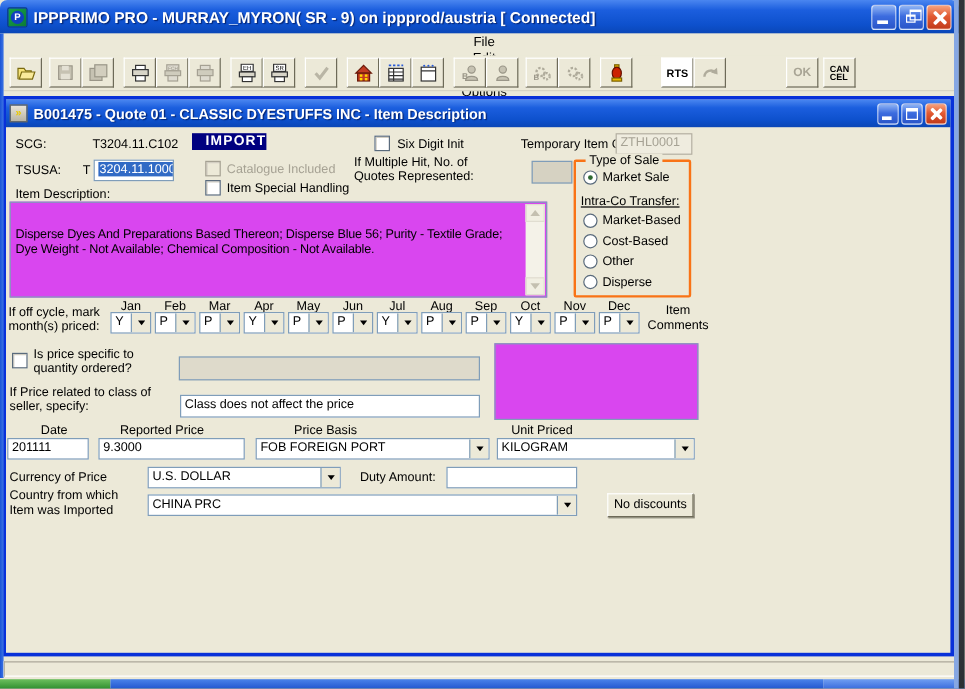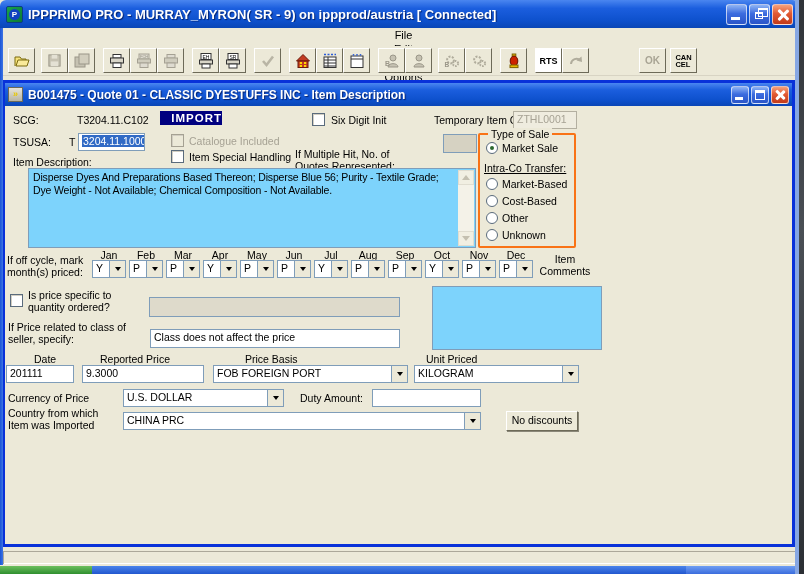--- a/index.html
+++ b/index.html
@@ -26,21 +26,21 @@
   .glyph-x::before,.glyph-x::after{content:"";position:absolute;left:9px;top:3px;width:2.5px;height:14px;background:#fff;border-radius:1px;}
   .glyph-x::before{transform:rotate(45deg);} .glyph-x::after{transform:rotate(-45deg);}
   .menubar{position:absolute;left:3px;top:28px;width:796px;height:18px;background:#ece9d8;
     display:flex;align-items:center;padding-left:5px;gap:0;flex-direction:column;}
   .menu-item{padding:1px 9px;cursor:default;}
   .toolbar{position:absolute;left:3px;top:46px;width:796px;height:30px;background:#ece9d8;
     display:flex;align-items:center;padding-left:5px;border-bottom:1px solid #d8d4c4;}
   .toolbtn{width:27px;height:25px;background:#ece9d8;border:1px solid;
     border-color:#ffffff #6d6a58 #6d6a58 #ffffff;display:flex;align-items:center;justify-content:center;flex:0 0 auto;}
   .toolbtn.txt{font-size:9px;font-weight:bold;}
-  .gap6{margin-left:6px;} .gap8{margin-left:8px;} .gap20{margin-left:8px;} .gap50{margin-left:50px;} .gap4{margin-left:4px;}
+  .gap6{margin-left:6px;} .gap8{margin-left:8px;} .gap20{margin-left:24px;} .gap50{margin-left:50px;} .gap4{margin-left:4px;}
   .ok-dis{color:#a8a494;font-weight:bold;font-size:10px;}
   .cancel-txt{font-size:7.5px;font-weight:bold;line-height:7px;text-align:left;}
   .rts-btn{background:#fff;}
   
   .dialog{position:absolute;left:2px;top:80px;width:793px;height:467px;border:3px solid #0831d9;background:#ece9d8;}
   .dlg-title{height:23px;background:linear-gradient(180deg,#4a86f0 0%,#1b5ede 30%,#0d50cc 75%,#0a46b6 100%);
     display:flex;align-items:center;padding:0 3px;}
   .dlg-icon{width:15px;height:15px;background:linear-gradient(180deg,#e8e4d8,#b8b4a4);border:1px solid #6d6a58;
     margin-right:5px;color:#e8c800;font-size:9px;line-height:13px;text-align:center;font-weight:bold;flex:0 0 auto;}
   .dlg-title-text{color:#fff;font-weight:bold;font-size:12px;text-shadow:1px 1px 1px #03226e;flex:1;white-space:nowrap;overflow:hidden;}
@@ -59,22 +59,22 @@
   .badge{position:absolute;background:#000080;color:#fff;font-weight:bold;font-size:11.5px;
     text-align:right;letter-spacing:1px;padding:1px 0;}
   .cb{position:absolute;width:13px;height:13px;background:#fff;border:1px solid #5a6b7c;
     box-shadow:inset 1px 1px 0 #d2ceC2;}
   .cb.dis{background:#ece9d8;border-color:#a5a193;}
   .radio{position:absolute;width:12px;height:12px;border-radius:50%;background:#fff;border:1px solid #5a6b7c;}
   .radio.sel-r::after{content:"";position:absolute;left:3px;top:3px;width:4px;height:4px;border-radius:50%;background:#2d6930;}
   .grey-text{color:#a6a294;}
   .groupbox{position:absolute;border:2px solid #f97316;border-radius:2px;}
   .groupbox .legend{position:absolute;top:-7px;left:8px;background:#ece9d8;padding:0 3px;}
-  .ta{position:absolute;background:#7dd3fc;border:1px solid #7f9db9;padding:2px 4px;line-height:13px;
-    font-size:10.5px;letter-spacing:-0.15px;overflow:hidden;margin-left:20px;}
+  .ta{position:absolute;background:#d946ef;border:1px solid #7f9db9;padding:20px 4px;line-height:13px;
+    font-size:10.5px;letter-spacing:-0.15px;overflow:hidden;}
   .sb{position:absolute;top:1px;bottom:1px;right:1px;width:16px;background:#f4f2e8;
     display:flex;flex-direction:column;justify-content:space-between;}
   .sb-btn{height:15px;background:#f1efe2;border:1px solid #e0ddd0;display:flex;align-items:center;justify-content:center;}
   .tri-up{width:0;height:0;border-left:4px solid transparent;border-right:4px solid transparent;border-bottom:5px solid #c4c0b0;}
   .tri-dn{width:0;height:0;border-left:4px solid transparent;border-right:4px solid transparent;border-top:5px solid #c4c0b0;}
   .combo{position:absolute;background:#fff;border:1px solid #7f9db9;padding:1px 18px 1px 3px;
     font-size:10.5px;white-space:nowrap;overflow:hidden;}
   .combo .drop{position:absolute;right:0;top:0;bottom:0;width:16px;background:#ece9d8;
     border-left:1px solid #7f9db9;display:flex;align-items:center;justify-content:center;}
   .tri-black{width:0;height:0;border-left:3.5px solid transparent;border-right:3.5px solid transparent;border-top:4.5px solid #000;}
@@ -292,37 +292,37 @@
       <span class="lbl" style="left:429px;top:8px">Temporary Item C</span>
       <div class="field dim" style="left:508px;top:5px;width:64px;height:18px">ZTHL0001</div>
 
       <span class="lbl" style="left:8px;top:30px">TSUSA:</span>
       <span class="lbl" style="left:64px;top:30px">T</span>
       <div class="field" style="left:73px;top:27px;width:67px;height:18px"><span class="sel">3204.11.1000</span></div>
       <span class="cb dis" style="left:166px;top:28px"></span>
       <span class="lbl grey-text" style="left:184px;top:29px">Catalogue Included</span>
       <span class="cb" style="left:166px;top:44px"></span>
       <span class="lbl" style="left:184px;top:45px">Item Special Handling</span>
-      <div class="lblw" style="left:290px;top:42px;width:110px">If Multiple Hit, No. of Quotes Represented:</div>
+      <div class="lblw" style="left:290px;top:23px;width:110px">If Multiple Hit, No. of Quotes Represented:</div>
       <div class="field gray" style="left:438px;top:28px;width:34px;height:19px"></div>
 
       <div class="groupbox" style="left:473px;top:27px;width:98px;height:115px">
         <span class="legend">Type of Sale</span>
       </div>
       <span class="radio sel-r" style="left:481px;top:36px"></span>
       <span class="lbl" style="left:497px;top:36px">Market Sale</span>
       <span class="lbl u" style="left:479px;top:56px">Intra-Co Transfer:</span>
       <span class="radio" style="left:481px;top:72px"></span>
       <span class="lbl" style="left:497px;top:72px">Market-Based</span>
       <span class="radio" style="left:481px;top:89px"></span>
       <span class="lbl" style="left:497px;top:89px">Cost-Based</span>
       <span class="radio" style="left:481px;top:106px"></span>
       <span class="lbl" style="left:497px;top:106px">Other</span>
       <span class="radio" style="left:481px;top:123px"></span>
-      <span class="lbl" style="left:497px;top:123px">Unknown</span>
+      <span class="lbl" style="left:497px;top:123px">Disperse</span>
 
       <span class="lbl" style="left:8px;top:50px">Item Description:</span>
       <div class="ta" style="left:3px;top:62px;width:448px;height:80px;padding-right:20px">
         <span>Disperse Dyes And Preparations Based Thereon; Disperse Blue 56; Purity - Textile Grade; Dye Weight - Not Available; Chemical Composition - Not Available.</span>
         <div class="sb">
           <div class="sb-btn">
               <span class="tri-up"></span>
             </div>
           <div class="sb-btn">
               <span class="tri-dn"></span>

